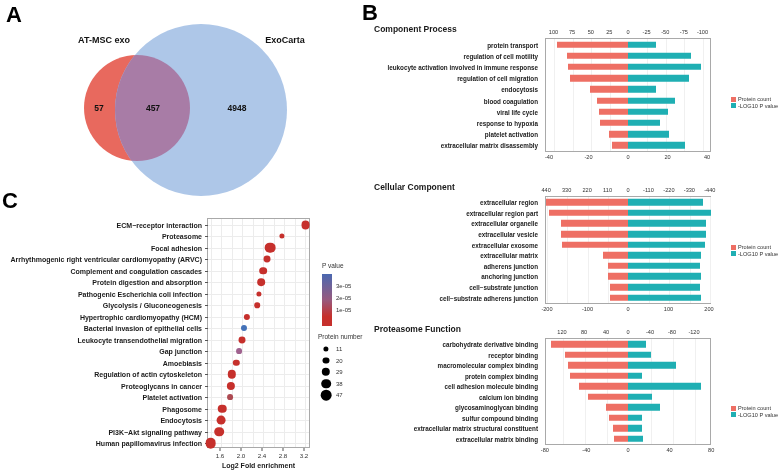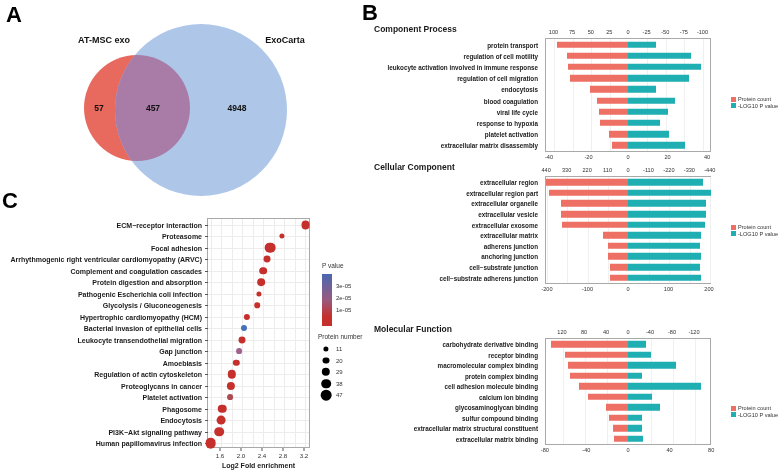--- a/index.html
+++ b/index.html
@@ -145,21 +145,21 @@
           <div class="cat">extracellular matrix disassembly</div>
           <div class="bar red" style="width: 16.39px; background: rgb(238, 111, 100);"></div>
           <div class="bar teal" style="width: 57.275px; background: rgb(31, 175, 179);"></div>
         </div>
       </div>
       <div class="blegend" style="top: 58px;">
         <div><span class="sw" style="background: rgb(238, 111, 100);"></span><span>Protein count</span></div>
         <div><span class="sw" style="background: rgb(31, 175, 179);"></span><span>-LOG10 P value</span></div>
       </div>
     </div>
-  <div id="cc-chart" class="bchart" style="top: 176px; height: 128px; text-decoration: underline;">
+  <div id="cc-chart" class="bchart" style="top: 196px; height: 128px; text-decoration: underline;">
       <div class="btitle">Cellular Component</div>
       <div class="tickband" style="top: -9px;">
         <span style="left: 1.16px;">440</span>
         <span style="left: 21.62px;">330</span>
         <span style="left: 42.08px;">220</span>
         <span style="left: 62.54px;">110</span>
         <span style="left: 83px;">0</span>
         <span style="left: 103.46px;">-110</span>
         <span style="left: 123.92px;">-220</span>
         <span style="left: 144.38px;">-330</span>
@@ -231,21 +231,21 @@
           <div class="bar red" style="width: 17.856px; background: rgb(238, 111, 100);"></div>
           <div class="bar teal" style="width: 72.9px; background: rgb(31, 175, 179);"></div>
         </div>
       </div>
       <div class="blegend" style="top: 48px;">
         <div><span class="sw" style="background: rgb(238, 111, 100);"></span><span>Protein count</span></div>
         <div><span class="sw" style="background: rgb(31, 175, 179);"></span><span>-LOG10 P value</span></div>
       </div>
     </div>
   <div id="mf-chart" class="bchart" style="top: 338px; height: 127px;">
-      <div class="btitle">Molecular Function</div>
+      <div class="btitle">Proteasome Function</div>
       <div class="tickband" style="top: -9px;">
         <span style="left: 17px;">120</span>
         <span style="left: 39px;">80</span>
         <span style="left: 61px;">40</span>
         <span style="left: 83px;">0</span>
         <span style="left: 105px;">-40</span>
         <span style="left: 127px;">-80</span>
         <span style="left: 149px;">-120</span>
       </div>
       <div class="tickband" style="top: 109px;">

